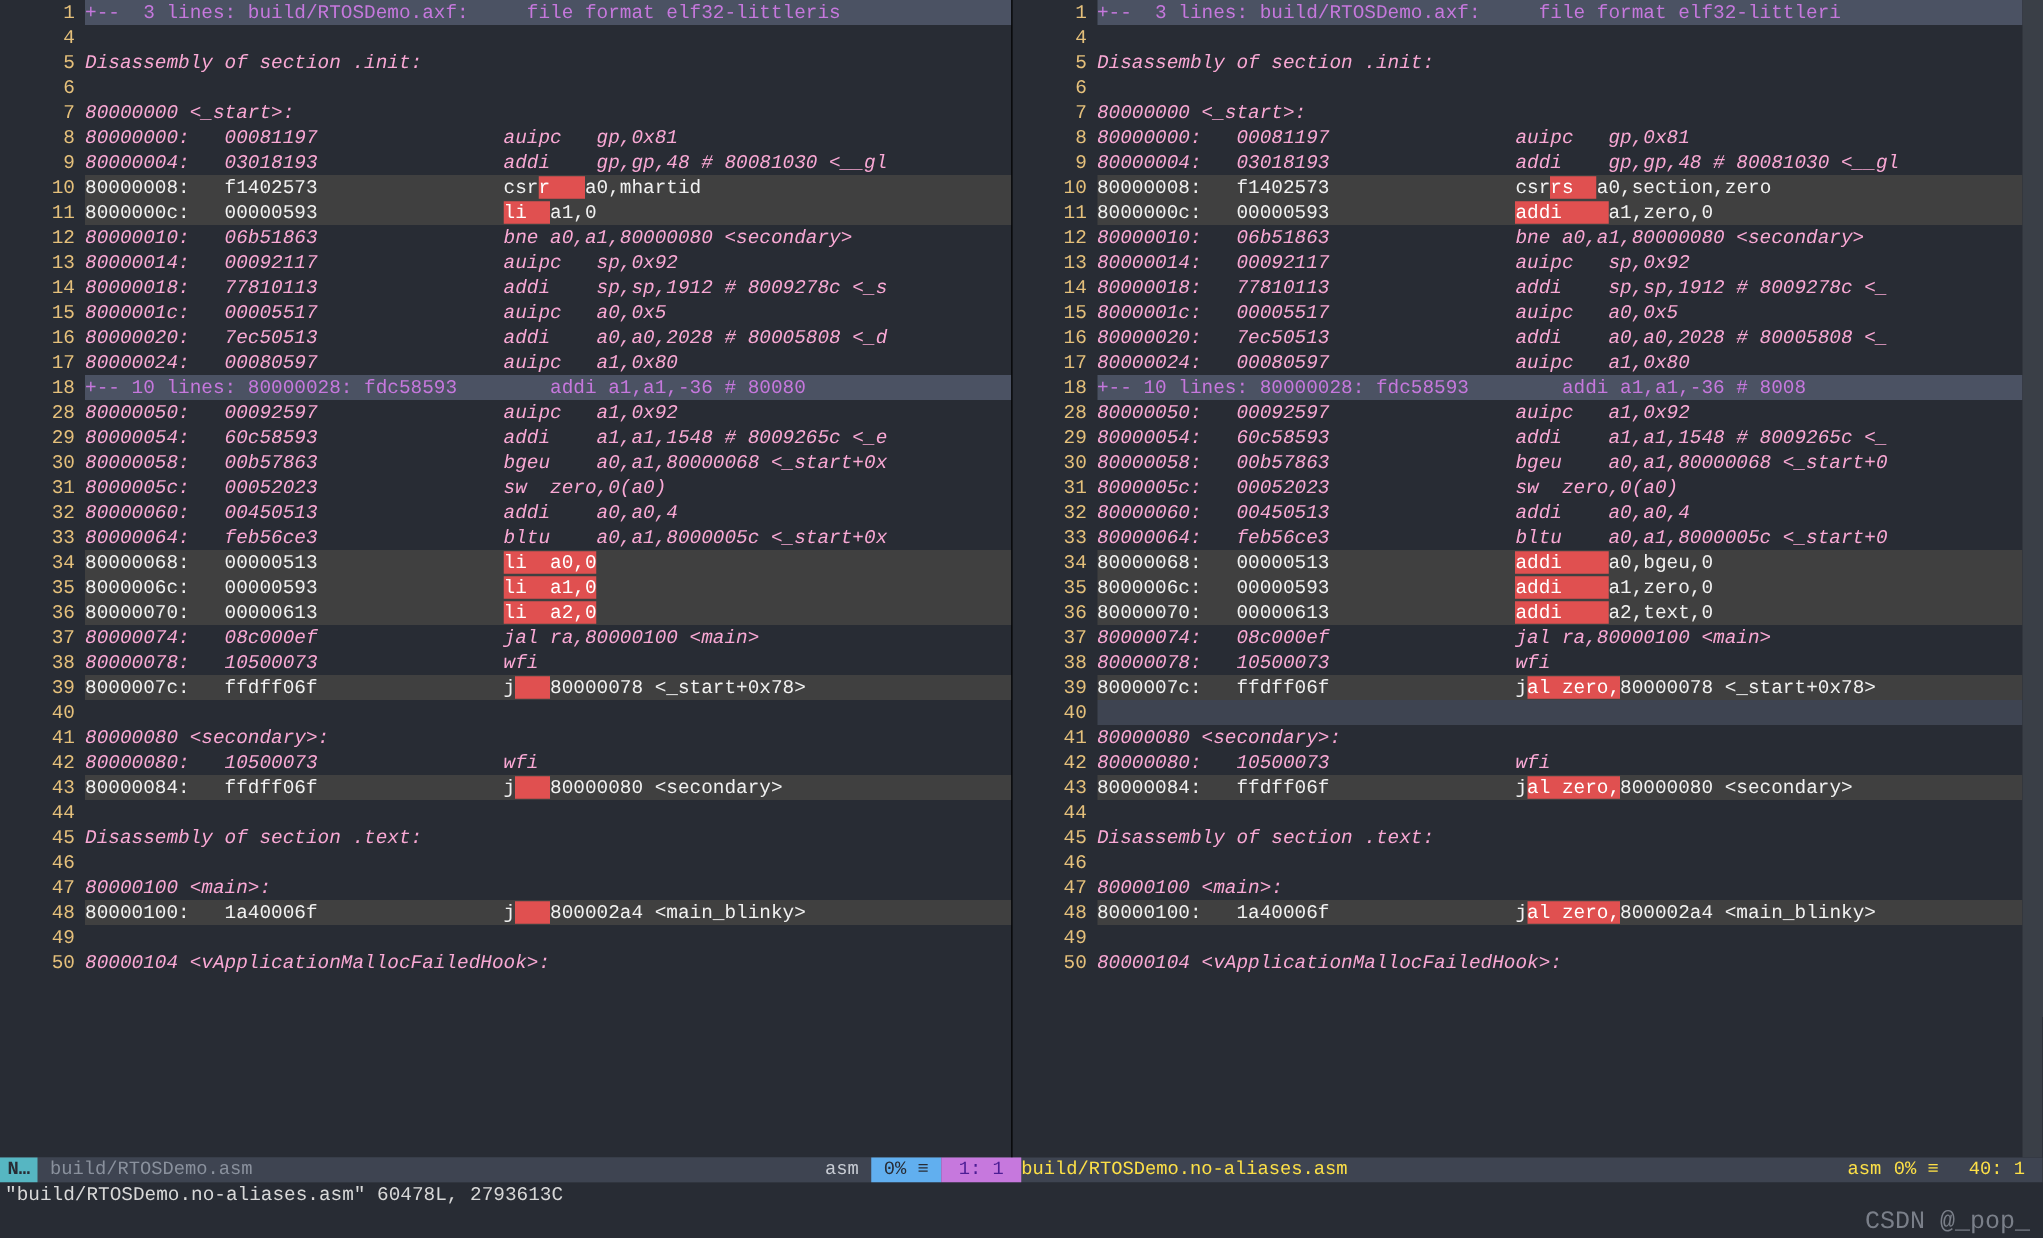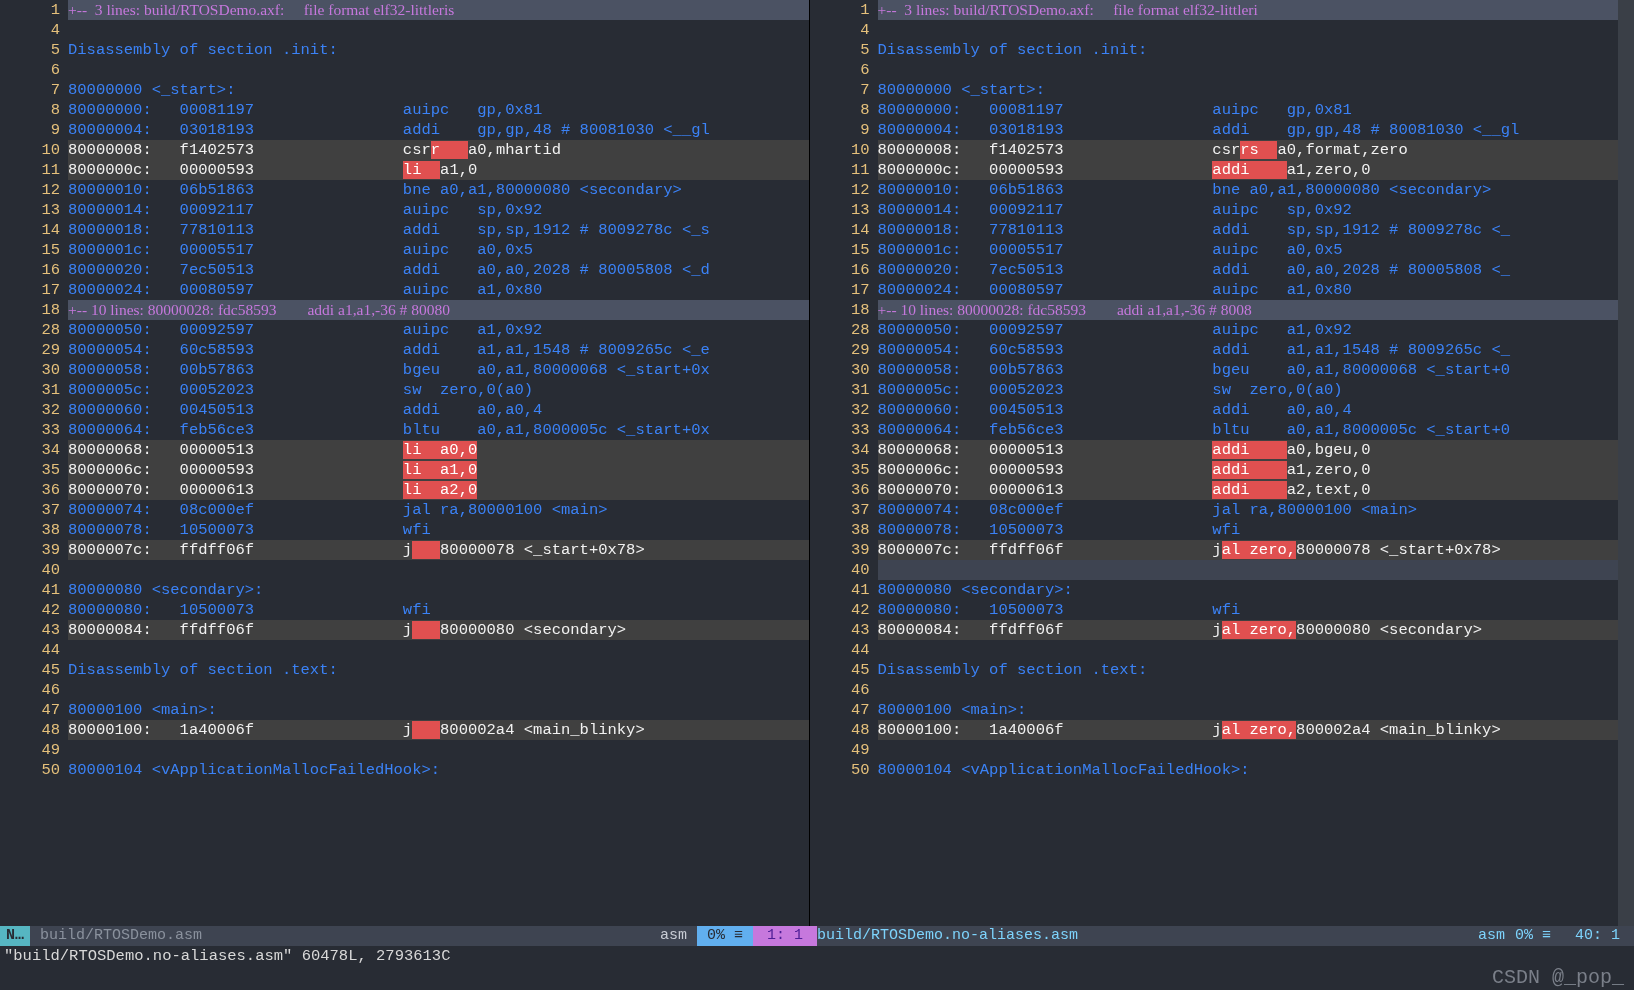--- a/index.html
+++ b/index.html
@@ -11,38 +11,38 @@
     color:#abb2bf;
     width:1634px; height:990px;
     overflow:hidden;
     display:flex; flex-direction:column;
   }
   .panes { display:flex; flex:1; overflow:hidden; }
   .pane { flex:1; overflow:hidden; position:relative; }
   .pane-left { border-right:1px solid #000; }
   .gutter { width:68px; text-align:right; padding-right:8px; color:#e5c07b; }
   .row { display:flex; white-space:pre; height:20px; }
-  .row.foldline .content { background:#4b5263; color:#c678dd;font-family:Liberation Serif, serif; }
+  .row.foldline .content { background:#4b5263; color:#c678dd; }
   .row.foldline .gutter { color:#e5c07b; }
   .content { flex:1; overflow:hidden; }
-  .c-teal { color:#3b82f6; }
+  .c-teal { color:#f9a8d4;font-style:italic; }
   .c-fold { color:#c678dd; }
   .diffrow .content { background:#404040; color:#f1f1f1; }
   .chg { background:#e05050; color:#fff; }
   .cursor-row .content { background:#3e4451; }
   .statusline { display:flex; height:20px; background:#3e4451; font-size:15px; }
   .status { flex:1; display:flex; align-items:center; height:20px; }
   .status-left { background:#3e4451; color:#888; }
   .status-left .mode { background:#56b6c2; color:#282c34; padding:0 6px; font-weight:bold; }
   .status-left .file { padding:16px 10px; color:#8a919d; }
   .status-left .filetype { padding:0 10px; color:#c8ccd4; }
   .status-right { justify-content:flex-end; }
   .pct { background:#61afef; color:#282c34; padding:0 10px; }
   .pos { background:#c678dd; color:#4c1d95; padding:0 14px; }
-  .status-right-inactive span { color:#7dd3fc; }
+  .status-right-inactive span { color:#fde047; }
   .cmdline { height:20px; padding:0 4px; color:#d8d8d8; background:#282c34; }
   .watermark { position:absolute; right:10px; bottom:2px; color:#7a7f89; font-size:20px; }
   .spacer { height:24px; background:#282c34; }
   .fold-bg { background:#4b5263; }
   .scrollbar-spacer { width:16px; background:#3a3f47; }
   .pct-inactive { padding: 0 10px}
   .pos-inactive { padding: 0 14px}
 </style>
 </head>
 <body>
@@ -90,21 +90,21 @@
       <div class="row"><div class="gutter">50</div><div class="content"><span class="c-teal">80000104 &lt;vApplicationMallocFailedHook&gt;:</span></div></div>
     </div>
   <div class="pane pane-right" id="pane-right">
       <div class="row foldline"><div class="gutter">1</div><div class="content fold-bg"><span class="c-fold">+--  3 lines: build/RTOSDemo.axf:     file format elf32-littleri</span></div></div>
       <div class="row"><div class="gutter">4</div><div class="content"><span class="c-teal"></span></div></div>
       <div class="row"><div class="gutter">5</div><div class="content"><span class="c-teal">Disassembly of section .init:</span></div></div>
       <div class="row"><div class="gutter">6</div><div class="content"><span class="c-teal"></span></div></div>
       <div class="row"><div class="gutter">7</div><div class="content"><span class="c-teal">80000000 &lt;_start&gt;:</span></div></div>
       <div class="row"><div class="gutter">8</div><div class="content"><span class="c-teal">80000000:   00081197                auipc   gp,0x81</span></div></div>
       <div class="row"><div class="gutter">9</div><div class="content"><span class="c-teal">80000004:   03018193                addi    gp,gp,48 # 80081030 &lt;__gl</span></div></div>
-      <div class="row diffrow"><div class="gutter">10</div><div class="content"><span>80000008:   f1402573                csr</span><span class="chg">rs  </span><span>a0,format,zero</span></div></div>
+      <div class="row diffrow"><div class="gutter">10</div><div class="content"><span>80000008:   f1402573                csr</span><span class="chg">rs  </span><span>a0,section,zero</span></div></div>
       <div class="row diffrow"><div class="gutter">11</div><div class="content"><span>8000000c:   00000593                </span><span class="chg">addi    </span><span>a1,zero,0</span></div></div>
       <div class="row"><div class="gutter">12</div><div class="content"><span class="c-teal">80000010:   06b51863                bne a0,a1,80000080 &lt;secondary&gt;</span></div></div>
       <div class="row"><div class="gutter">13</div><div class="content"><span class="c-teal">80000014:   00092117                auipc   sp,0x92</span></div></div>
       <div class="row"><div class="gutter">14</div><div class="content"><span class="c-teal">80000018:   77810113                addi    sp,sp,1912 # 8009278c &lt;_</span></div></div>
       <div class="row"><div class="gutter">15</div><div class="content"><span class="c-teal">8000001c:   00005517                auipc   a0,0x5</span></div></div>
       <div class="row"><div class="gutter">16</div><div class="content"><span class="c-teal">80000020:   7ec50513                addi    a0,a0,2028 # 80005808 &lt;_</span></div></div>
       <div class="row"><div class="gutter">17</div><div class="content"><span class="c-teal">80000024:   00080597                auipc   a1,0x80</span></div></div>
       <div class="row foldline"><div class="gutter">18</div><div class="content fold-bg"><span class="c-fold">+-- 10 lines: 80000028: fdc58593        addi a1,a1,-36 # 8008</span></div></div>
       <div class="row"><div class="gutter">28</div><div class="content"><span class="c-teal">80000050:   00092597                auipc   a1,0x92</span></div></div>
       <div class="row"><div class="gutter">29</div><div class="content"><span class="c-teal">80000054:   60c58593                addi    a1,a1,1548 # 8009265c &lt;_</span></div></div>

